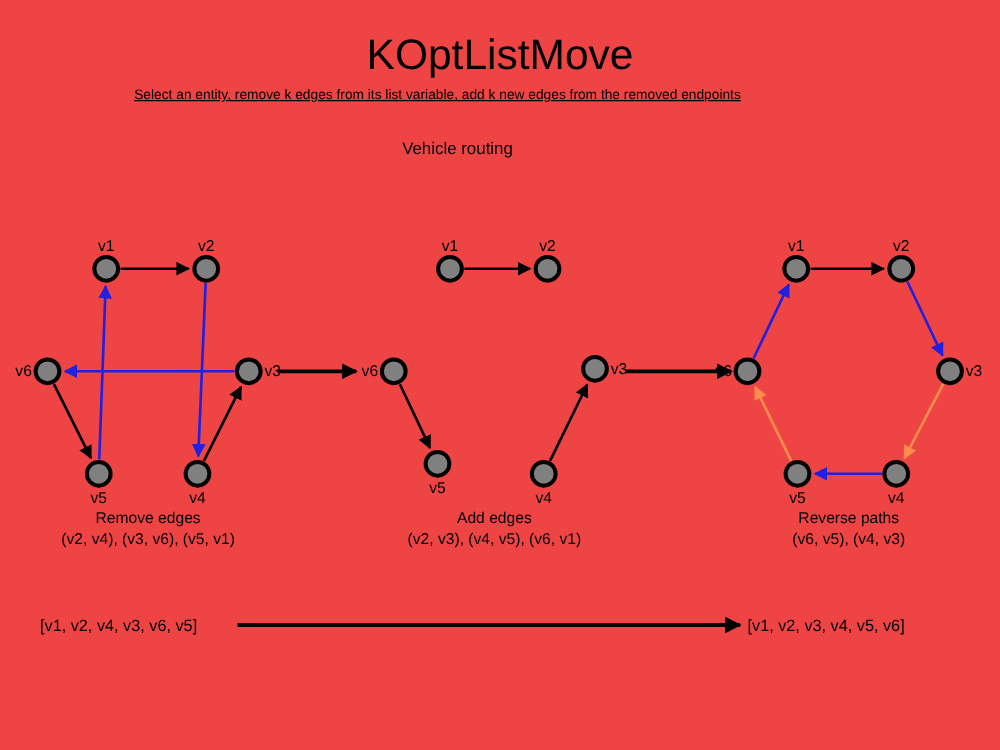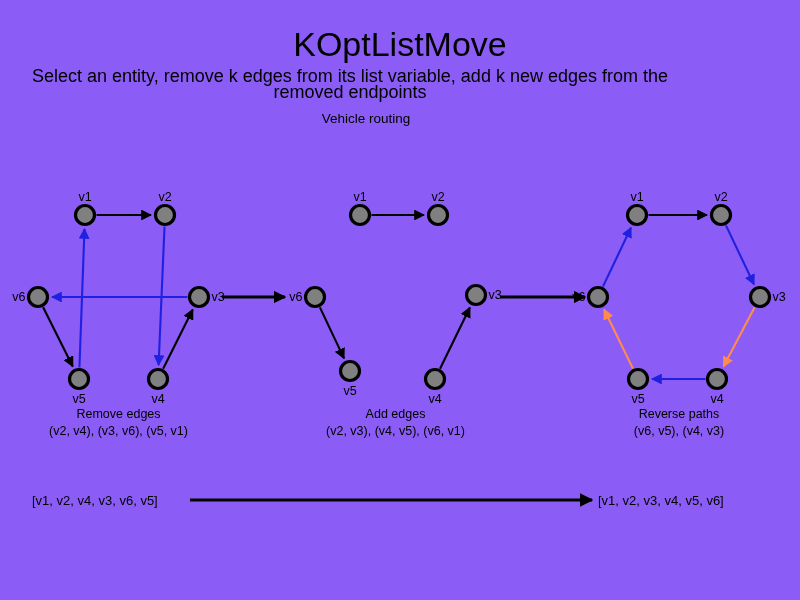--- a/index.html
+++ b/index.html
@@ -5,21 +5,21 @@
 <style>
   html, body {
     margin: 0;
     padding: 0;
     background: #ffffff;
   }
   #page {
     position: relative;
     width: 800px;
     height: 600px;
-    background: #8b5cf6;
+    background: #ef4444;
     font-family: "Liberation Sans", sans-serif;
     color: #000000;
     overflow: hidden;
   }
   #title {
     position: absolute;
     top: 24px;
     left: 0;
     width: 800px;
     text-align: center;
@@ -27,22 +27,23 @@
     font-weight: 400;
     letter-spacing: 0px;
     line-height: 40px;
   }
   #subtitle {
     position: absolute;
     top: 68px;
     left: 0;
     width: 700px;
     text-align: center;
-    font-size: 18px;
+    font-size: 11px;
     line-height: 16px;
+    text-decoration: underline;
   }
   #section-label {
     position: absolute;
     top: 110px;
     left: 0;
     width: 732px;
     text-align: center;
     font-size: 13.5px;
     line-height: 18px;
   }

